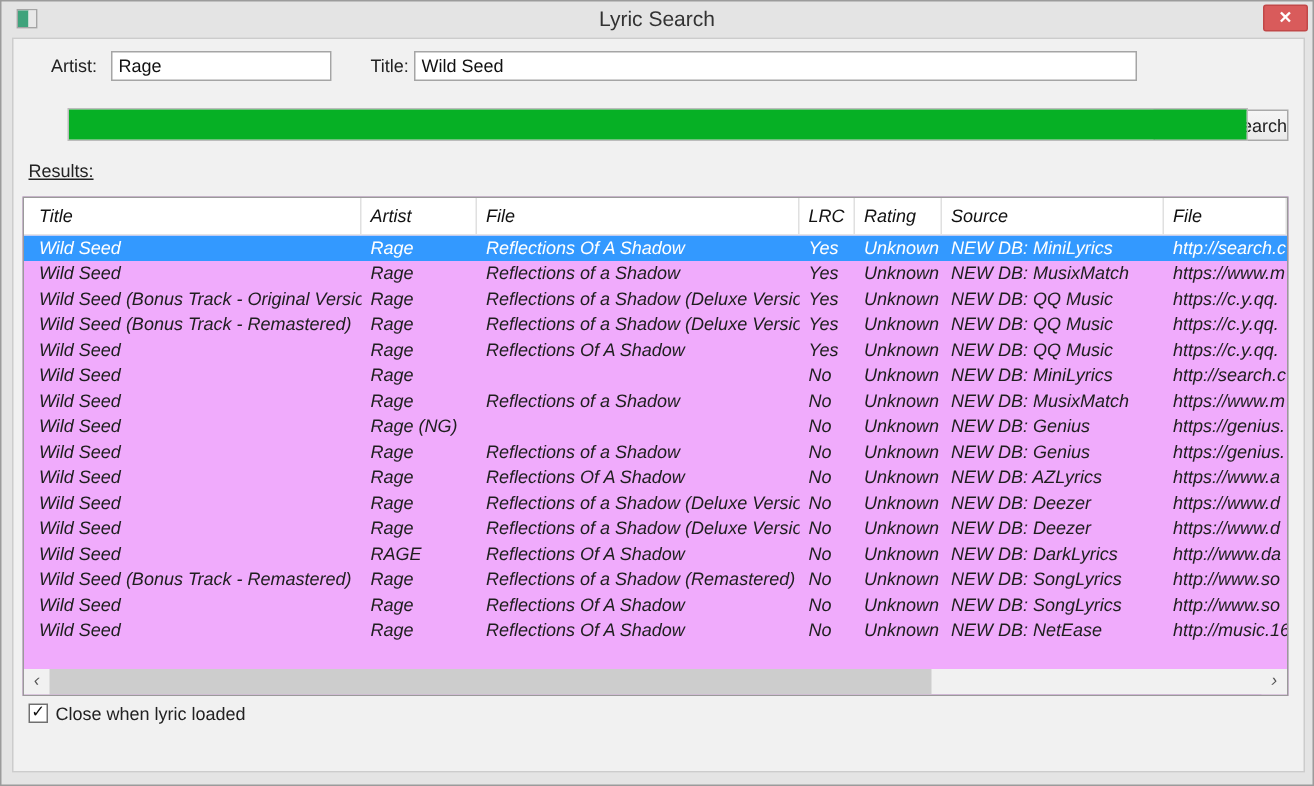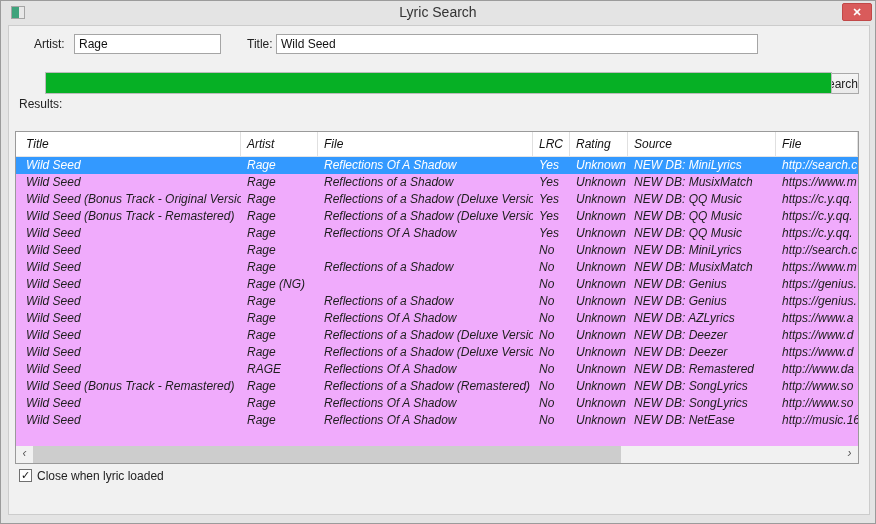--- a/index.html
+++ b/index.html
@@ -37,21 +37,21 @@
   #artist-label { left:33px; top:33px; }
   #artist-input { left:73px; top:33px; width:147px; }
   #title-label  { left:246px; top:33px; }
   #title-input  { left:275px; top:33px; width:482px; }
   #search-btn   { left:768px; top:32px; width:90px; height:21px; }
 
   .progress { position:absolute; left:44px; top:71px; width:787px; height:22px;
               border:1px solid #bcbcbc; background:#fff; }
   .progress .fill { height:100%; background:var(--progress,#06b025); }
 
-  #results-label { left:18px; top:93px; }
+  #results-label { left:18px; top:103px;text-decoration:underline; }
 
   
   .table { position:absolute; left:14px; top:130px; width:844px; height:333px;
            background:#f0abfc; border:1px solid #9a9a9a; overflow:hidden;font-style:italic; }
   .thead { display:flex; height:25px; line-height:24px; background:#fff;
            border-bottom:1px solid #e5e5e5; }
   .hcell { padding-left:6px; border-right:1px solid #e0e0e0; white-space:nowrap;
            overflow:hidden; color:#111; }
   .tbody { position:absolute; left:0; top:25px; right:0; bottom:17px; overflow:hidden; }
   .trow { display:flex; height:17px; line-height:17px; cursor:default; }
@@ -230,21 +230,21 @@
           <div class="cell c4">Unknown</div>
           <div class="cell c5">NEW DB: Deezer</div>
           <div class="cell c6">https://www.d</div>
         </div>
         <div class="trow">
           <div class="cell c0">Wild Seed</div>
           <div class="cell c1">RAGE</div>
           <div class="cell c2">Reflections Of A Shadow</div>
           <div class="cell c3">No</div>
           <div class="cell c4">Unknown</div>
-          <div class="cell c5">NEW DB: Remastered</div>
+          <div class="cell c5">NEW DB: DarkLyrics</div>
           <div class="cell c6">http://www.da</div>
         </div>
         <div class="trow">
           <div class="cell c0">Wild Seed (Bonus Track - Remastered)</div>
           <div class="cell c1">Rage</div>
           <div class="cell c2">Reflections of a Shadow (Remastered)</div>
           <div class="cell c3">No</div>
           <div class="cell c4">Unknown</div>
           <div class="cell c5">NEW DB: SongLyrics</div>
           <div class="cell c6">http://www.so</div>

